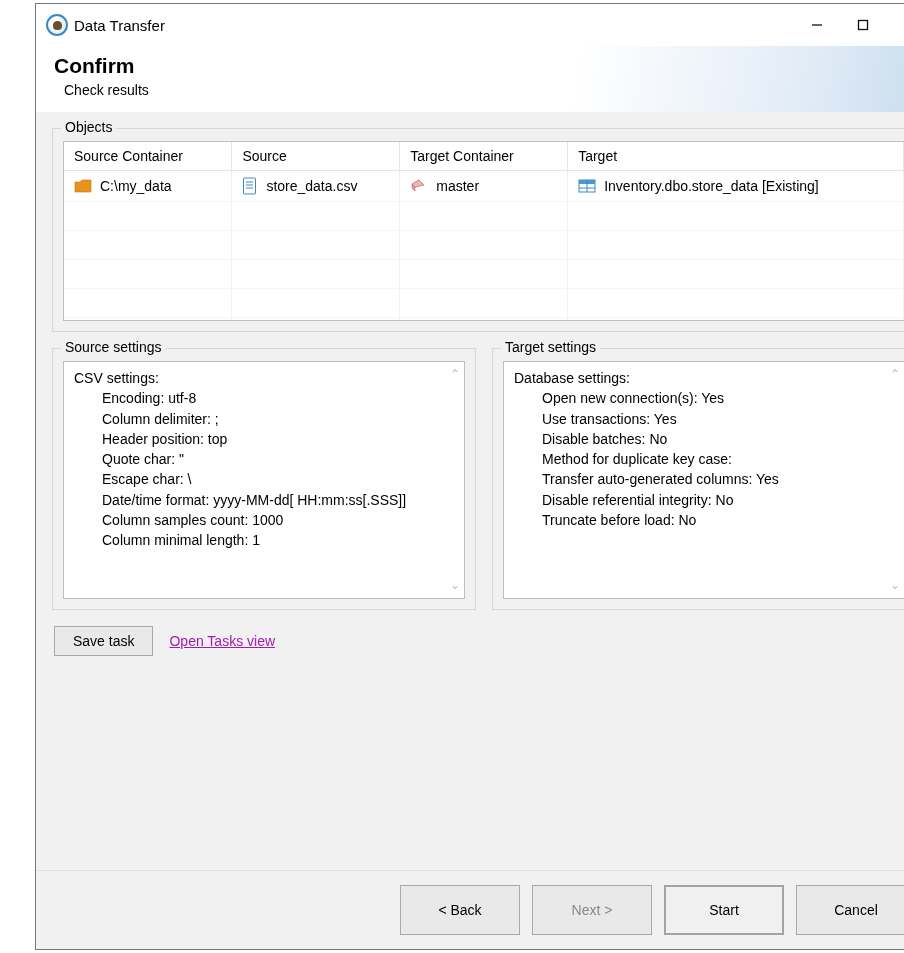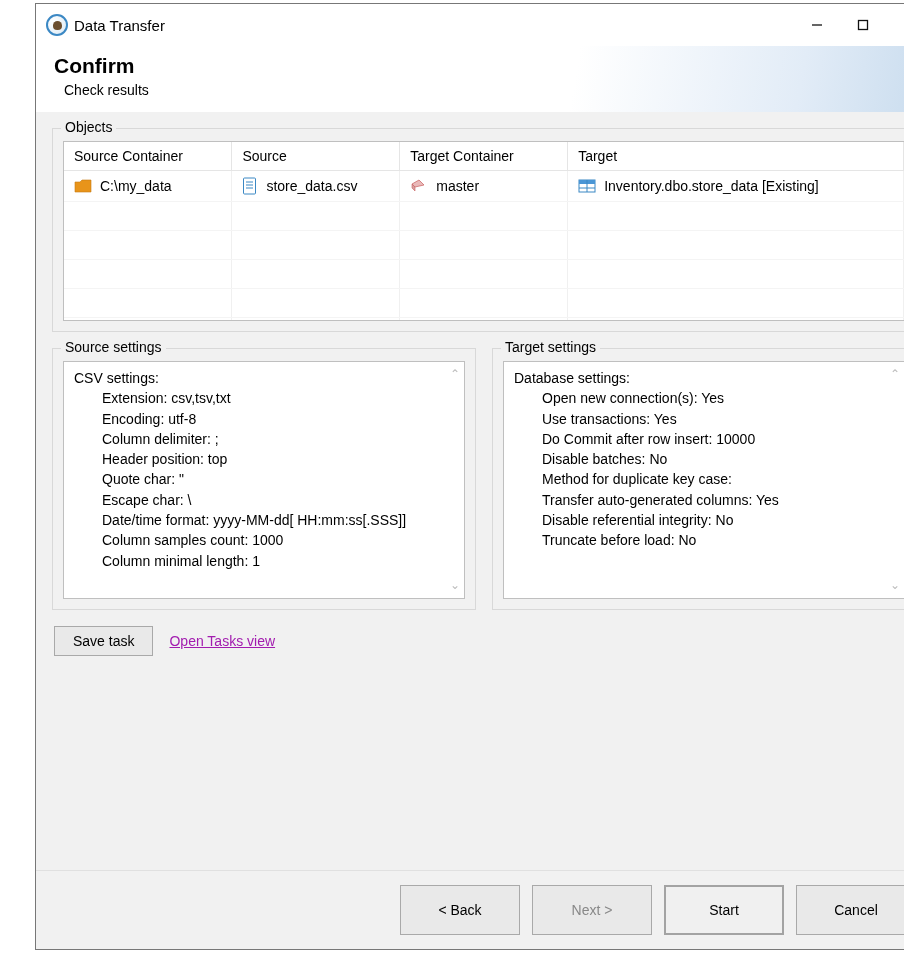--- a/index.html
+++ b/index.html
@@ -316,40 +316,38 @@
         </table>
       </div>
     </div>
 
     <div class="row2">
       <div class="group">
         <span class="group-label">Source settings</span>
         <div class="settings-box">
           <span class="scroll-arrow top">⌃</span>
           <div class="heading">CSV settings:</div>
-          <div class="indent">Extension: csv,tsv,txt</div>
           <div class="indent">Encoding: utf-8</div>
           <div class="indent">Column delimiter: ;</div>
           <div class="indent">Header position: top</div>
           <div class="indent">Quote char: "</div>
           <div class="indent">Escape char: \</div>
           <div class="indent">Date/time format: yyyy-MM-dd[ HH:mm:ss[.SSS]]</div>
           <div class="indent">Column samples count: 1000</div>
           <div class="indent">Column minimal length: 1</div>
           <span class="scroll-arrow bot">⌄</span>
         </div>
       </div>
       <div class="group">
         <span class="group-label">Target settings</span>
         <div class="settings-box">
           <span class="scroll-arrow top">⌃</span>
           <div class="heading">Database settings:</div>
           <div class="indent">Open new connection(s): Yes</div>
           <div class="indent">Use transactions: Yes</div>
-          <div class="indent">Do Commit after row insert: 10000</div>
           <div class="indent">Disable batches: No</div>
           <div class="indent">Method for duplicate key case:</div>
           <div class="indent">Transfer auto-generated columns: Yes</div>
           <div class="indent">Disable referential integrity: No</div>
           <div class="indent">Truncate before load: No</div>
           <span class="scroll-arrow bot">⌄</span>
         </div>
       </div>
     </div>
 

